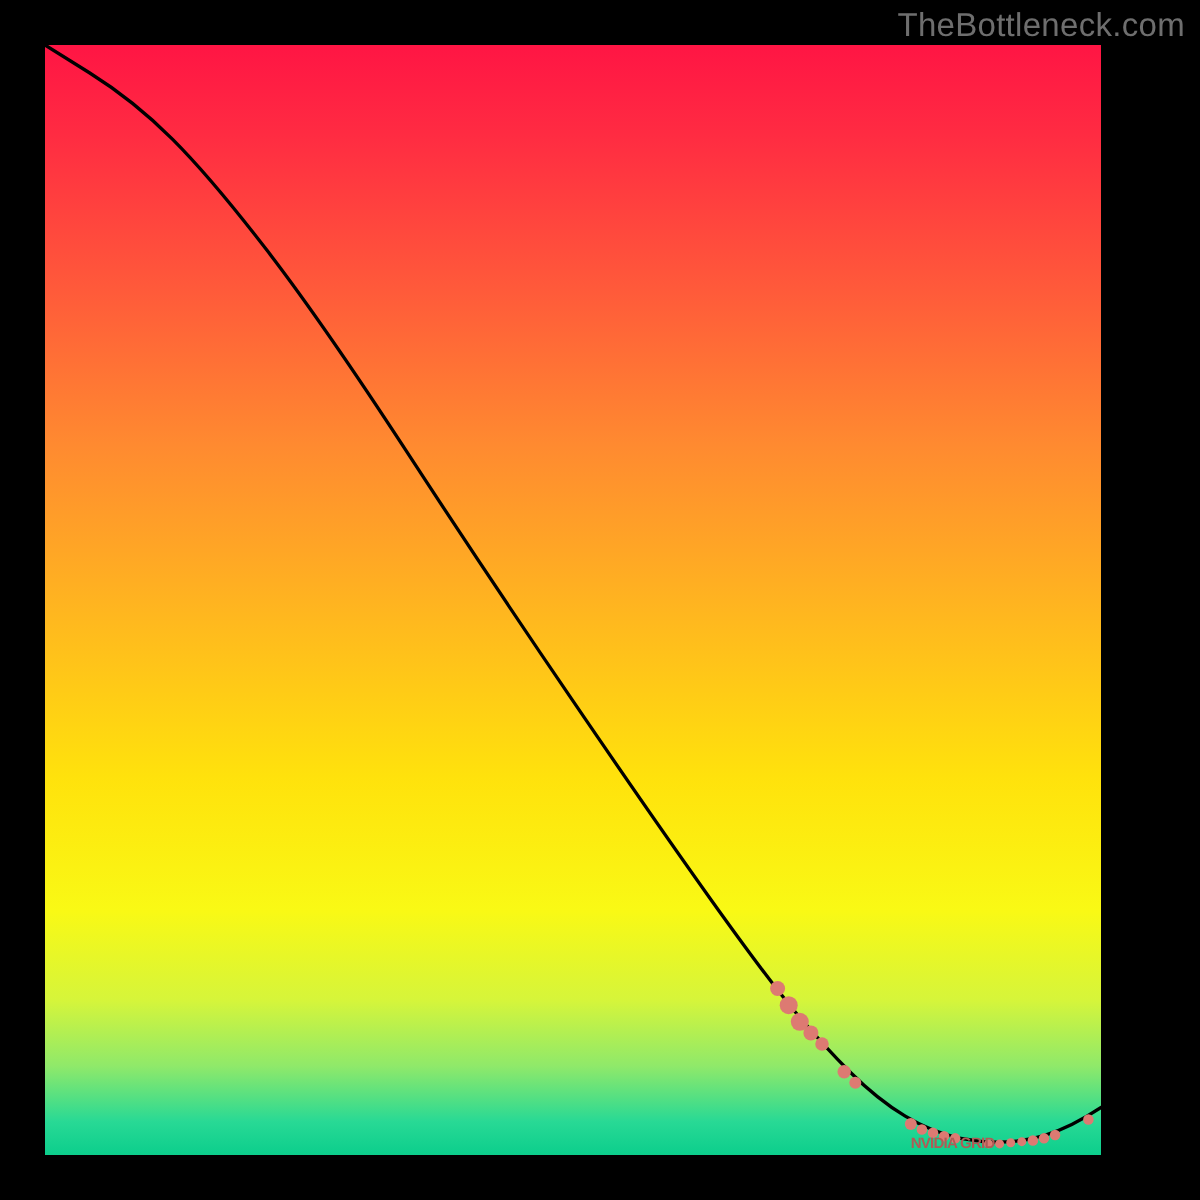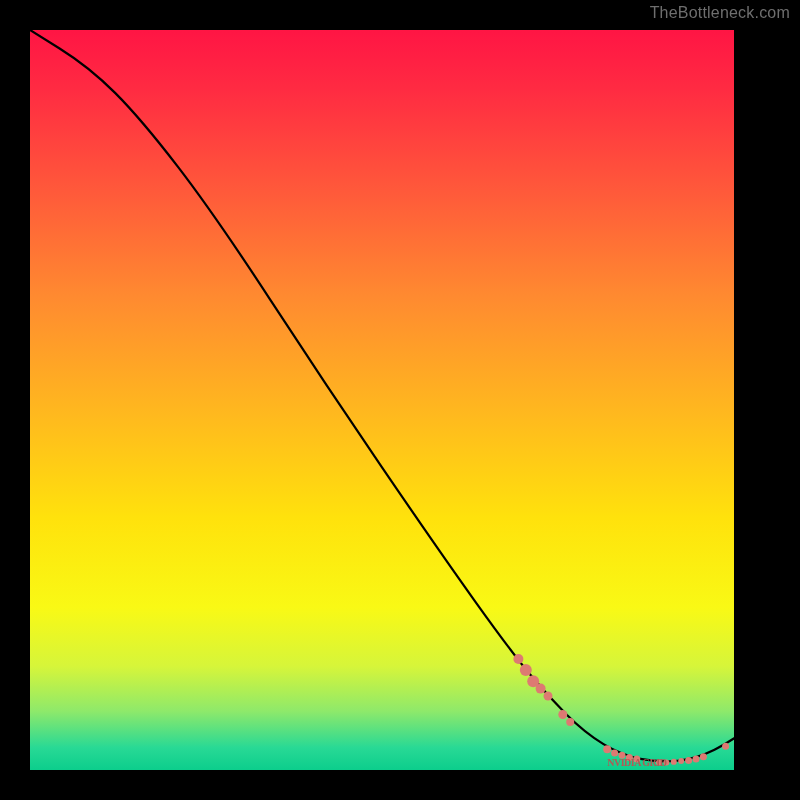--- a/index.html
+++ b/index.html
@@ -9,21 +9,21 @@
     background: #000;
     position: relative;
     font-family: Arial, Helvetica, sans-serif;
     overflow: hidden;
   }
   .watermark {
     position: absolute;
     top: 4px;
     right: 10px;
     color: #6e6e6e;
-    font-size: 16px;
+    font-size: 22px;
     font-weight: 400;
     letter-spacing: 0.2px;
     z-index: 5;
   }
   .plot-area {
     position: absolute;
     left: 30px;
     top: 30px;
     width: 704px;
     height: 740px;
@@ -34,21 +34,20 @@
       #ff5a3a 22%,
       #ff8a30 36%,
       #ffb91e 52%,
       #ffe20c 66%,
       #f9f915 78%,
       #d6f53a 86%,
       #8fe96a 92%,
       #28d995 97%,
       #0cce8c 100%);
     overflow: hidden;
-    font-family: Liberation Serif, serif;
   }
   svg.curve {
     position: absolute;
     left: 0; top: 0;
     width: 740px; height: 740px;
   }
   .marker-label {
     position: absolute;
     font-size: 10px;
     color: #b15a55;

